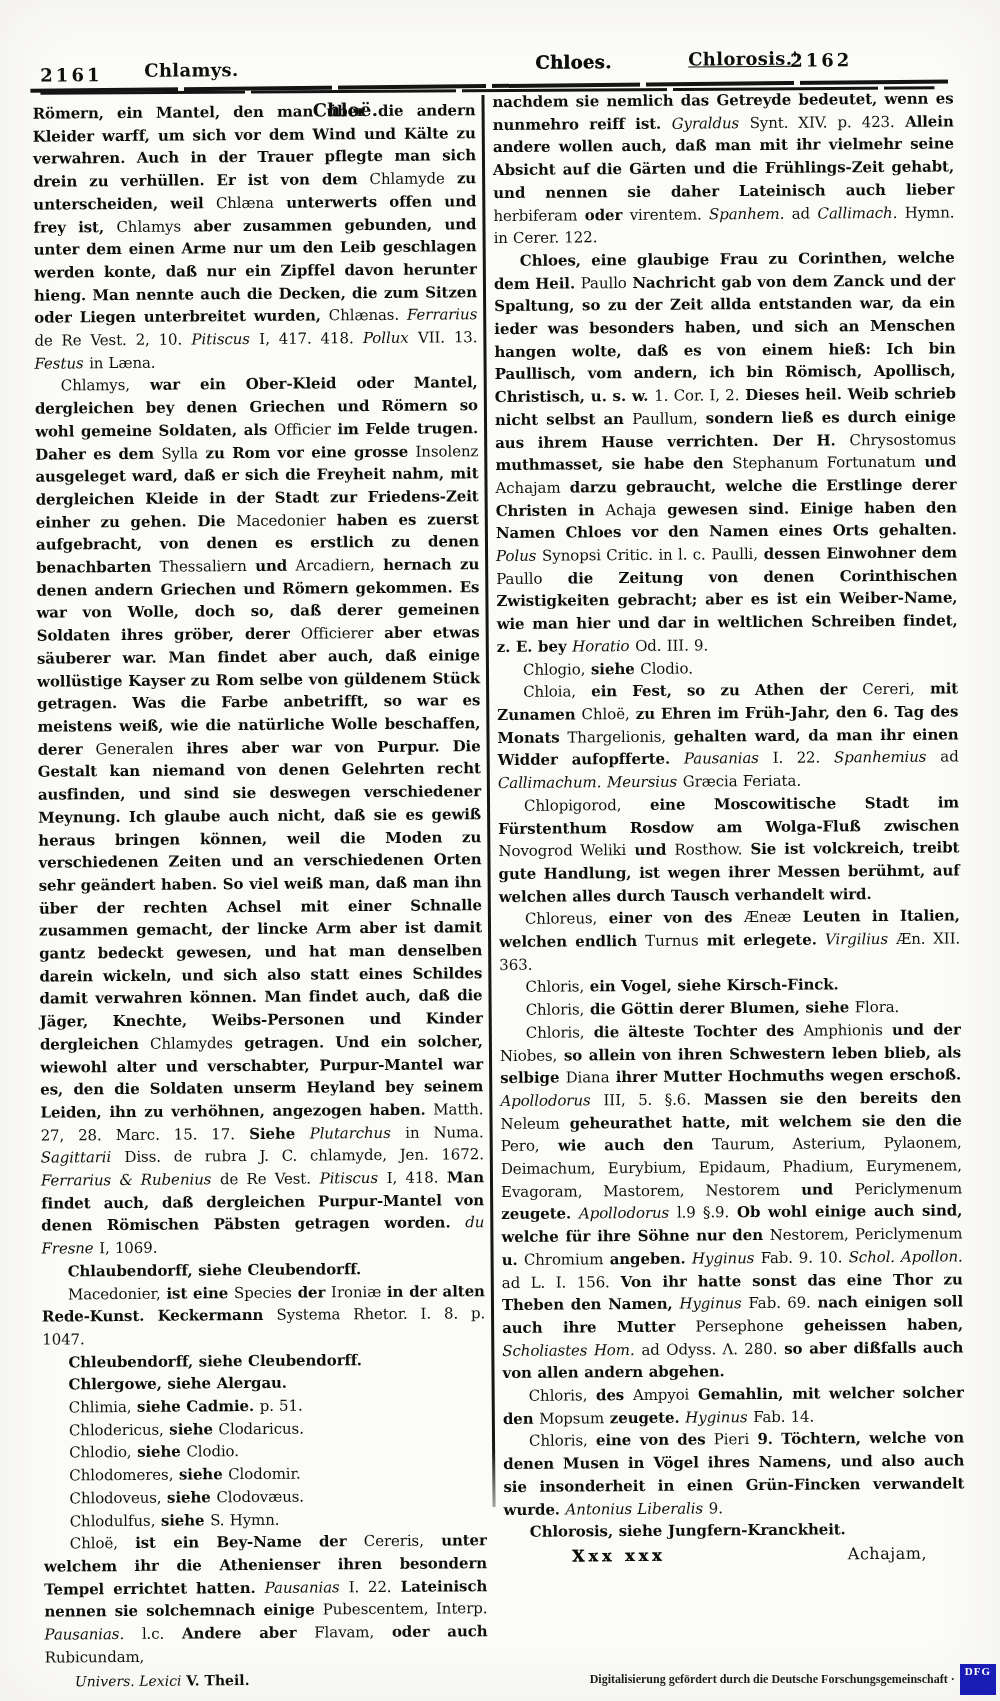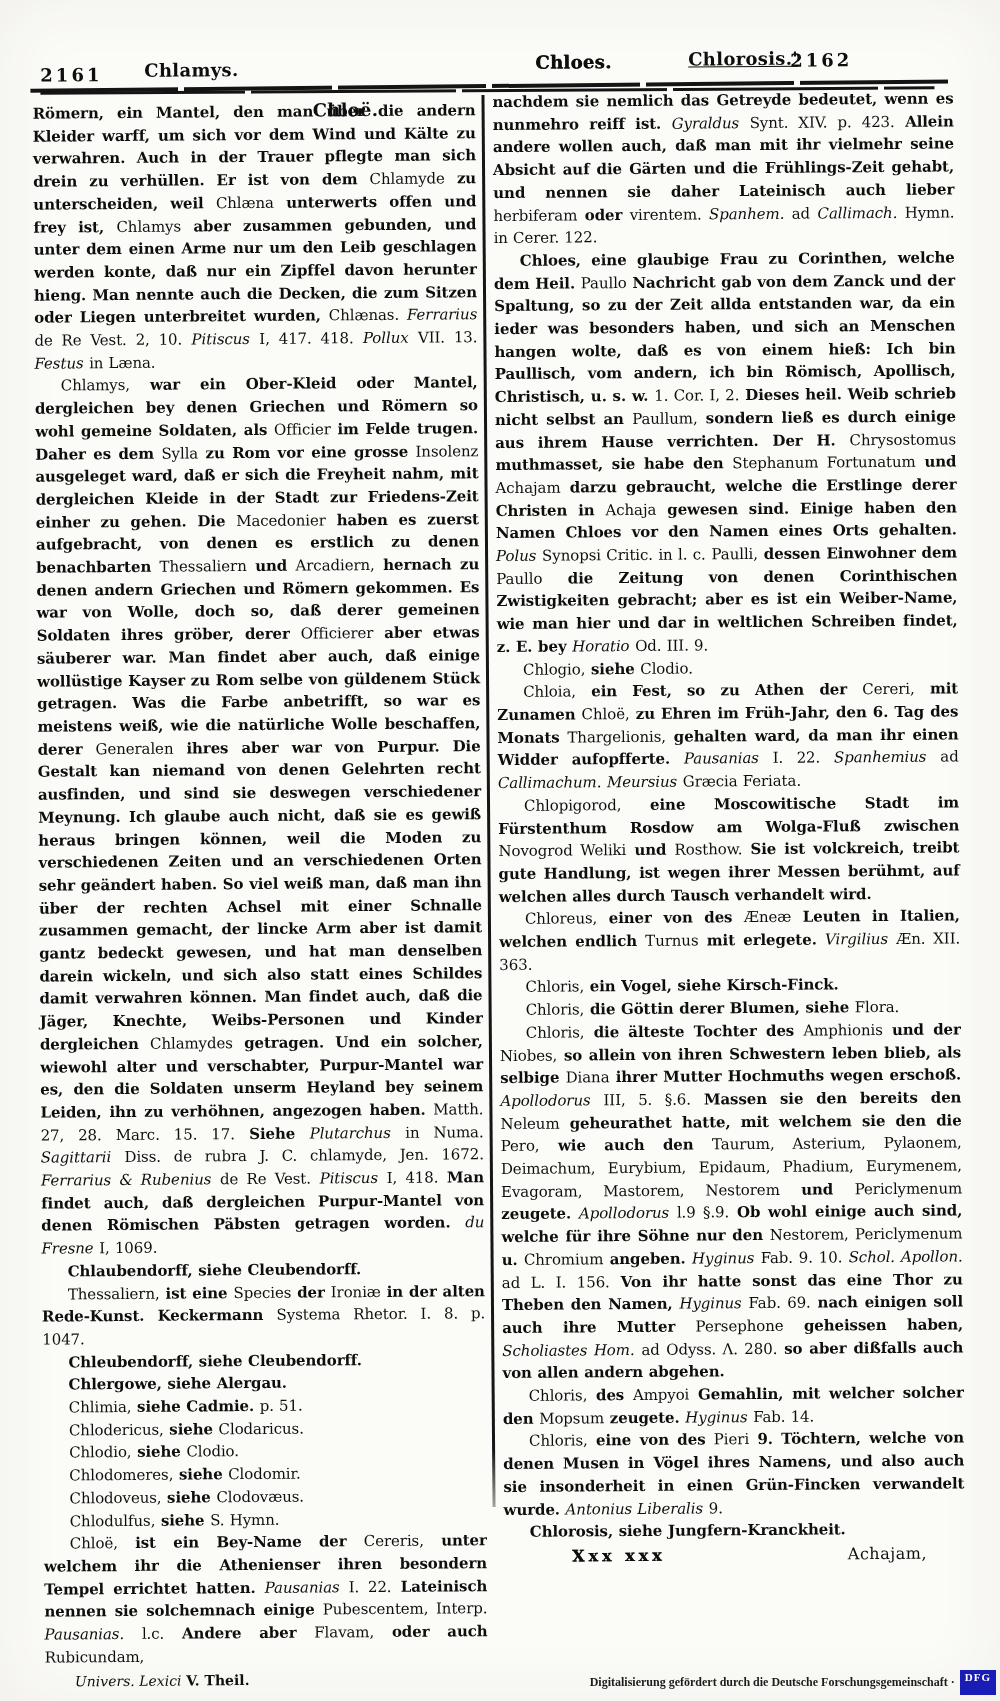--- a/index.html
+++ b/index.html
@@ -80,21 +80,21 @@
   .credit{
     position:absolute;right:4px;bottom:6px;
     display:flex;align-items:center;gap:5px;
     font-family:Liberation Serif, serif;
     font-size:12px;font-weight:bold;color:#1c1c1c;margin-top:22px;
   }
   .dfg-badge{
     display:inline-block;
     color:#ffffff;
     font-size:11px;font-weight:bold;letter-spacing:1px;
-    padding:1px 5px 12px 5px;
+    padding:1px 5px 18px 5px;
   }
 </style>
 </head>
 <body>
 
 <div class="page">
   <div class="scan">
 
     <div class="pagenum" style="left:46px;top:61px;">2161</div>
     <div class="runtitle" style="left:150px;top:57px;">Chlamys.</div>
@@ -108,21 +108,21 @@
       <div class="bar2"></div>
     </div>
 
     <div class="col-divider"></div>
 
     <div class="column" id="left-col-wrap">
       <div id="left-paras">
           <p class="para continuation"><span>Römern, ein Mantel, den man über die andern Kleider warff, um sich vor dem Wind und Kälte zu verwahren. Auch in der Trauer pflegte man sich drein zu verhüllen. Er ist von dem </span><span class="rm">Chlamyde</span><span> zu unterscheiden, weil </span><span class="rm">Chlæna</span><span> unterwerts offen und frey ist, </span><span class="rm">Chlamys</span><span> aber zusammen gebunden, und unter dem einen Arme nur um den Leib geschlagen werden konte, daß nur ein Zipffel davon herunter hieng. Man nennte auch die Decken, die zum Sitzen oder Liegen unterbreitet wurden, </span><span class="rm">Chlænas.</span><span> </span><span class="it">Ferrarius</span><span> </span><span class="rm">de Re Vest. 2, 10.</span><span> </span><span class="it">Pitiscus</span><span> </span><span class="rm">I, 417. 418.</span><span> </span><span class="it">Pollux</span><span> </span><span class="rm">VII. 13.</span><span> </span><span class="it">Festus</span><span> </span><span class="rm">in Læna.</span></p>
           <p class="para entry"><span class="rm">Chlamys,</span><span> war ein Ober-Kleid oder Mantel, dergleichen bey denen Griechen und Römern so wohl gemeine Soldaten, als </span><span class="rm">Officier</span><span> im Felde trugen. Daher es dem </span><span class="rm">Sylla</span><span> zu Rom vor eine grosse </span><span class="rm">Insolenz</span><span> ausgeleget ward, daß er sich die Freyheit nahm, mit dergleichen Kleide in der Stadt zur Friedens-Zeit einher zu gehen. Die </span><span class="rm">Macedonier</span><span> haben es zuerst aufgebracht, von denen es erstlich zu denen benachbarten </span><span class="rm">Thessaliern</span><span> und </span><span class="rm">Arcadiern,</span><span> hernach zu denen andern Griechen und Römern gekommen. Es war von Wolle, doch so, daß derer gemeinen Soldaten ihres gröber, derer </span><span class="rm">Officierer</span><span> aber etwas säuberer war. Man findet aber auch, daß einige wollüstige Kayser zu Rom selbe von güldenem Stück getragen. Was die Farbe anbetrifft, so war es meistens weiß, wie die natürliche Wolle beschaffen, derer </span><span class="rm">Generalen</span><span> ihres aber war von Purpur. Die Gestalt kan niemand von denen Gelehrten recht ausfinden, und sind sie deswegen verschiedener Meynung. Ich glaube auch nicht, daß sie es gewiß heraus bringen können, weil die Moden zu verschiedenen Zeiten und an verschiedenen Orten sehr geändert haben. So viel weiß man, daß man ihn über der rechten Achsel mit einer Schnalle zusammen gemacht, der lincke Arm aber ist damit gantz bedeckt gewesen, und hat man denselben darein wickeln, und sich also statt eines Schildes damit verwahren können. Man findet auch, daß die Jäger, Knechte, Weibs-Personen und Kinder dergleichen </span><span class="rm">Chlamydes</span><span> getragen. Und ein solcher, wiewohl alter und verschabter, Purpur-Mantel war es, den die Soldaten unserm Heyland bey seinem Leiden, ihn zu verhöhnen, angezogen haben. </span><span class="rm">Matth. 27, 28. Marc. 15. 17.</span><span> Siehe </span><span class="it">Plutarchus</span><span> </span><span class="rm">in Numa.</span><span> </span><span class="it">Sagittarii</span><span> </span><span class="rm">Diss. de rubra J. C. chlamyde, Jen. 1672.</span><span> </span><span class="it">Ferrarius &amp; Rubenius</span><span> </span><span class="rm">de Re Vest.</span><span> </span><span class="it">Pitiscus</span><span> </span><span class="rm">I, 418.</span><span> Man findet auch, daß dergleichen Purpur-Mantel von denen Römischen Päbsten getragen worden. </span><span class="it">du Fresne</span><span> </span><span class="rm">I, 1069.</span></p>
           <p class="para entry"><span>Chlaubendorff, siehe Cleubendorff.</span></p>
-          <p class="para entry"><span class="rm">Thessaliern,</span><span> ist eine </span><span class="rm">Species</span><span> der </span><span class="rm">Ironiæ</span><span> in der alten Rede-Kunst. Keckermann </span><span class="rm">Systema Rhetor. I. 8. p. 1047.</span></p>
+          <p class="para entry"><span class="rm">Macedonier,</span><span> ist eine </span><span class="rm">Species</span><span> der </span><span class="rm">Ironiæ</span><span> in der alten Rede-Kunst. Keckermann </span><span class="rm">Systema Rhetor. I. 8. p. 1047.</span></p>
           <p class="para entry"><span>Chleubendorff, siehe Cleubendorff.</span></p>
           <p class="para entry"><span>Chlergowe, siehe Alergau.</span></p>
           <p class="para entry"><span class="rm">Chlimia,</span><span> siehe Cadmie. </span><span class="rm">p. 51.</span></p>
           <p class="para entry"><span class="rm">Chlodericus,</span><span> siehe </span><span class="rm">Clodaricus.</span></p>
           <p class="para entry"><span class="rm">Chlodio,</span><span> siehe </span><span class="rm">Clodio.</span></p>
           <p class="para entry"><span class="rm">Chlodomeres,</span><span> siehe </span><span class="rm">Clodomir.</span></p>
           <p class="para entry"><span class="rm">Chlodoveus,</span><span> siehe </span><span class="rm">Clodovæus.</span></p>
           <p class="para entry"><span class="rm">Chlodulfus,</span><span> siehe </span><span class="rm">S. Hymn.</span></p>
           <p class="para entry"><span class="rm">Chloë,</span><span> ist ein Bey-Name der </span><span class="rm">Cereris,</span><span> unter welchem ihr die Athenienser ihren besondern Tempel errichtet hatten. </span><span class="it">Pausanias</span><span> </span><span class="rm">I. 22.</span><span> Lateinisch nennen sie solchemnach einige </span><span class="rm">Pubescentem, Interp.</span><span> </span><span class="it">Pausanias.</span><span> </span><span class="rm">l.c.</span><span> Andere aber </span><span class="rm">Flavam,</span><span> oder auch </span><span class="rm">Rubicundam,</span></p>
         </div>

